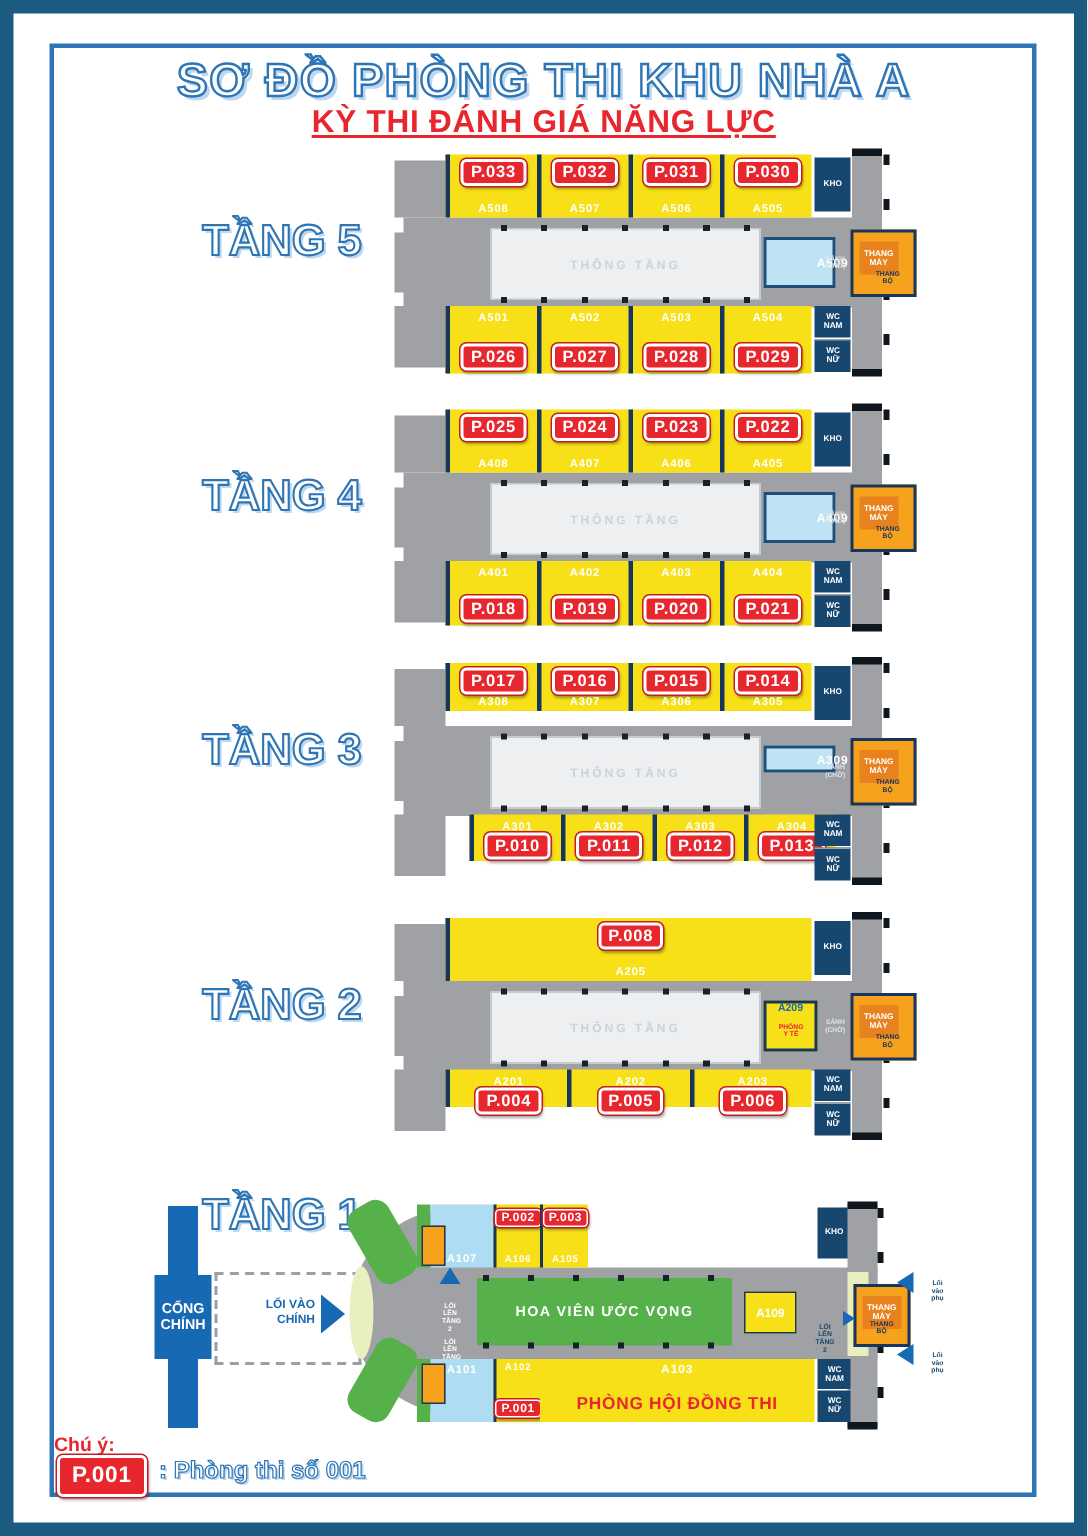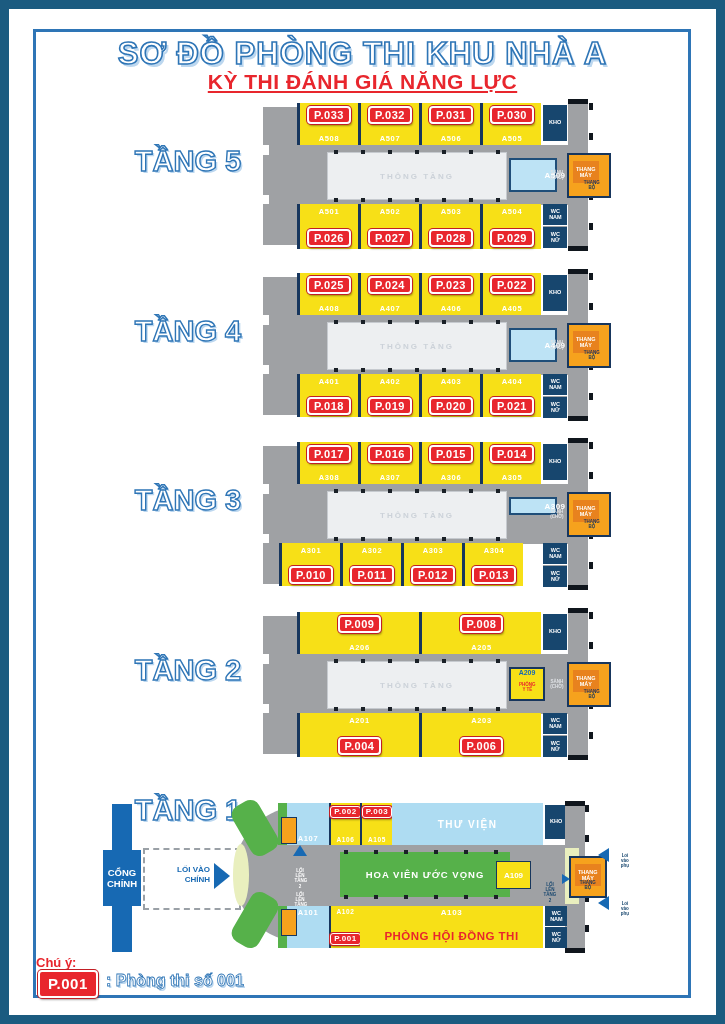--- a/index.html
+++ b/index.html
@@ -226,21 +226,21 @@
       </div>
       <div class="floor" style="top: 440px;">
         <div class="flabel pre" style="top: 44px;">TẦNG 3</div>
         <div class="plan">
           <div class="tab" style="left: 0px; top: 6px; width: 34px; height: 38px;"></div>
           <div class="tab" style="left: 0px; top: 54px; width: 34px; height: 40px;"></div>
           <div class="tab" style="left: 0px; top: 103px; width: 34px; height: 41px;"></div>
           <div class="corr" style="left: 6px; top: 44px; width: 319px; height: 60px;"></div>
           <div class="strip" style="left: 305px; top: 0px; width: 20px; height: 148px;"></div>
           <div class="ticks" style="left: 326px; top: 2px; width: 4px; height: 144px;"></div>
-          <div class="rowTop" style="left: 34px; top: 2px; width: 244px; height: 42px; text-align: center;">
+          <div class="rowTop" style="left: 34px; top: 2px; width: 244px; height: 32px; text-align: center;">
             <div class="room">
               <span class="badge">P.017</span>
               <span class="acode">A308</span>
             </div>
             <div class="room">
               <span class="badge">P.016</span>
               <span class="acode">A307</span>
             </div>
             <div class="room">
               <span class="badge">P.015</span>
@@ -266,21 +266,21 @@
           </div>
           <div class="lift" style="left: 304px; top: 52px; width: 44px; height: 45px;">
             <div class="liftin">
               <span class="mi pre">THANG
 MÁY</span>
             </div>
             <div class="liftbo">
               <span class="mi2">THANG BỘ</span>
             </div>
           </div>
-          <div class="rowBot" style="left: 16px; top: 103px; width: 244px; height: 43px;">
+          <div class="rowBot" style="left: 50px; top: 103px; width: 244px; height: 31px;">
             <div class="room">
               <span class="acode">A301</span>
               <span class="badge">P.010</span>
             </div>
             <div class="room">
               <span class="acode">A302</span>
               <span class="badge">P.011</span>
             </div>
             <div class="room">
               <span class="acode">A303</span>
@@ -305,24 +305,20 @@
         <div class="flabel pre" style="top: 44px;">TẦNG 2</div>
         <div class="plan">
           <div class="tab" style="left: 0px; top: 6px; width: 34px; height: 38px;"></div>
           <div class="tab" style="left: 0px; top: 54px; width: 34px; height: 40px;"></div>
           <div class="tab" style="left: 0px; top: 103px; width: 34px; height: 41px;"></div>
           <div class="corr" style="left: 6px; top: 44px; width: 319px; height: 60px;"></div>
           <div class="strip" style="left: 305px; top: 0px; width: 20px; height: 148px;"></div>
           <div class="ticks" style="left: 326px; top: 2px; width: 4px; height: 144px;"></div>
           <div class="rowTop" style="left: 34px; top: 2px; width: 244px; height: 42px;">
             <div class="room">
-              <span class="badge">P.009</span>
-              <span class="acode">A206</span>
-            </div>
-            <div class="room">
               <span class="badge">P.008</span>
               <span class="acode">A205</span>
             </div>
           </div>
           <div class="kho" style="left: 280px; top: 4px; width: 24px; height: 36px;">
             <span class="mi">KHO</span>
           </div>
           <div class="void" style="left: 64px; top: 51px; width: 178px; height: 46px;">
             <span class="voidtx">THÔNG TẦNG</span>
           </div>
@@ -337,24 +333,28 @@
           </div>
           <div class="lift" style="left: 304px; top: 52px; width: 44px; height: 45px;">
             <div class="liftin">
               <span class="mi pre">THANG
 MÁY</span>
             </div>
             <div class="liftbo">
               <span class="mi2">THANG BỘ</span>
             </div>
           </div>
-          <div class="rowBot" style="left: 34px; top: 103px; width: 244px; height: 44px;">
+          <div class="rowBot" style="left: 34px; top: 103px; width: 244px; height: 25px;">
             <div class="room">
               <span class="acode">A201</span>
               <span class="badge">P.004</span>
+            </div>
+            <div class="room">
+              <span class="acode">A202</span>
+              <span class="badge">P.005</span>
             </div>
             <div class="room">
               <span class="acode">A203</span>
               <span class="badge">P.006</span>
             </div>
           </div>
           <div class="wcc" style="left: 280px; top: 103px; width: 24px; height: 21px;">
             <span class="mi pre">WC
 NAM</span>
           </div>
@@ -394,40 +394,37 @@
     </div>
     <div class="abs org" style="left:281px;top:29px;width:16px;height:27px;"></div>
     <div class="abs yl" style="left:329px;top:15px;width:31px;height:42px;border-left:2px solid #17365D;box-sizing:border-box;display:flex;flex-direction:column;align-items:center;justify-content:space-between;padding:3px 0 2px;">
       <span class="badge sm">P.002</span>
       <span class="acode" style="font-size:6.5px;">A106</span>
     </div>
     <div class="abs yl" style="left:360px;top:15px;width:32px;height:42px;border-left:2px solid #17365D;box-sizing:border-box;display:flex;flex-direction:column;align-items:center;justify-content:space-between;padding:3px 0 2px;">
       <span class="badge sm">P.003</span>
       <span class="acode" style="font-size:6.5px;">A105</span>
     </div>
-    <div class="abs lb" style="left:392px;top:15px;width:151px;height:42px;display:flex;align-items:center;justify-content:center;">
-      <span class="wht" style="font-size:10px;letter-spacing:1.5px;">THƯ VIỆN</span>
-    </div>
     <div class="kho" style="left:545px;top:17px;width:22px;height:34px;">
       <span class="mi">KHO</span>
     </div>
     <div class="strip" style="left:565px;top:15px;width:20px;height:148px;"></div>
     <div class="ticks" style="left:585px;top:17px;height:144px;"></div>
 
     <div class="abs" style="left:288px;top:57px;width:24px;">
       <div class="triU"></div>
       <div class="mi2 pre wht">LỐI LÊN
 TẦNG 2</div>
     </div>
     <div class="abs" style="left:288px;top:92px;width:24px;">
       <div class="mi2 pre wht">LỐI LÊN
 TẦNG 2</div>
       <div class="triD"></div>
     </div>
-    <div class="garden" style="left:318px;top:64px;width:170px;height:45px;margin-left:22px;">
+    <div class="garden" style="left:318px;top:64px;width:170px;height:45px;">
       <span class="wht" style="font-size:9.5px;letter-spacing:1px;">HOA VIÊN ƯỚC VỌNG</span>
     </div>
     <div class="abs yl" style="left:496px;top:73px;width:35px;height:28px;border:1.5px solid #17365D;box-sizing:border-box;display:flex;align-items:center;justify-content:center;">
       <span class="wht" style="font-size:8px;">A109</span>
     </div>
 
     <div class="abs gn" style="left:278px;top:118px;width:9px;height:42px;"></div>
     <div class="abs lb" style="left:287px;top:118px;width:42px;height:42px;display:flex;align-items:flex-start;justify-content:center;padding-top:2px;box-sizing:border-box;">
       <span class="acode">A101</span>
     </div>

